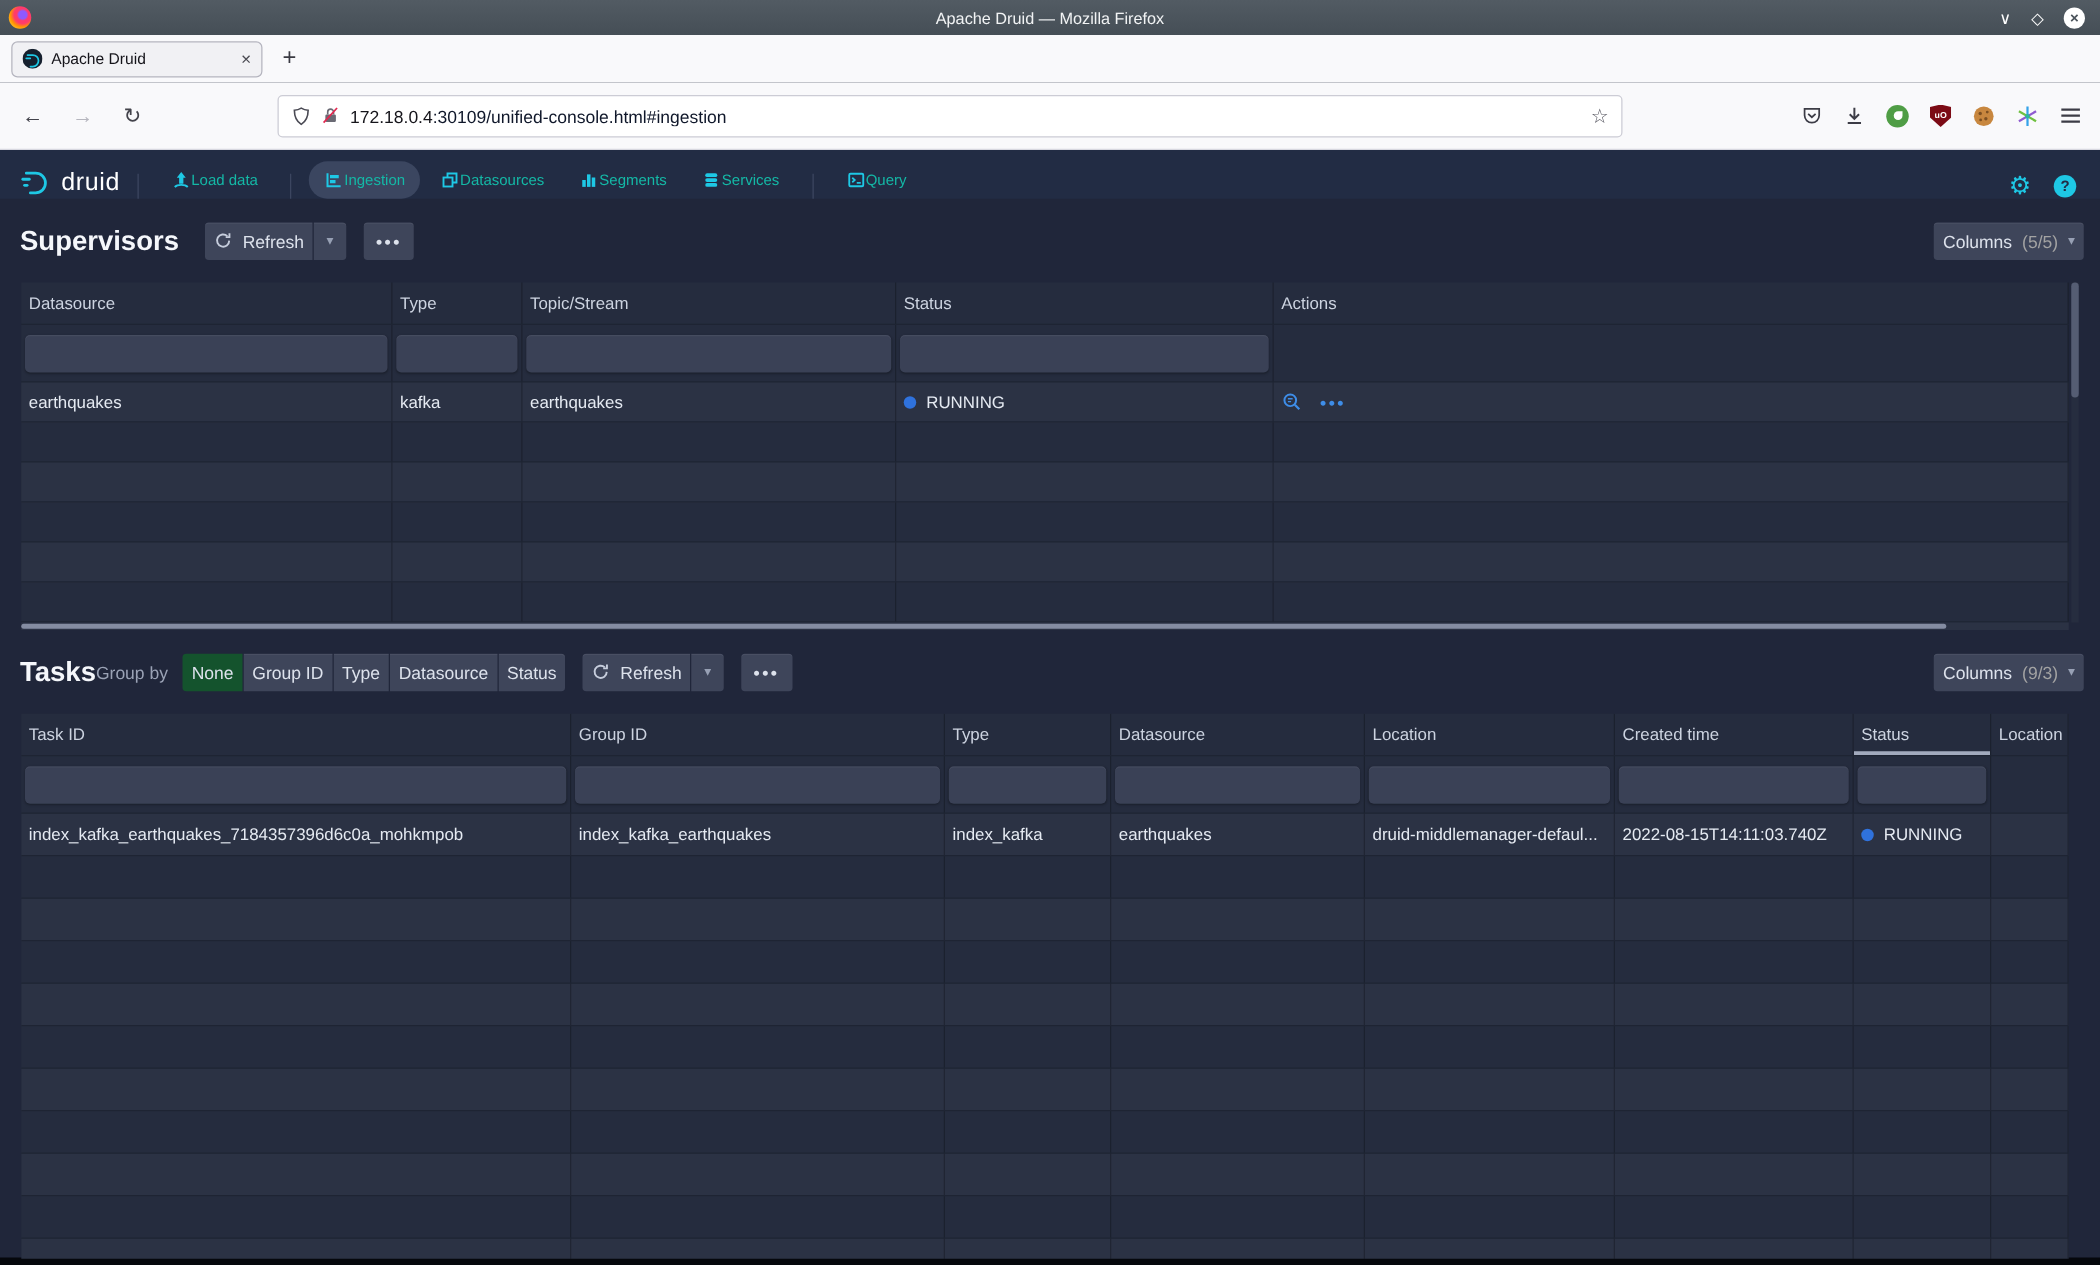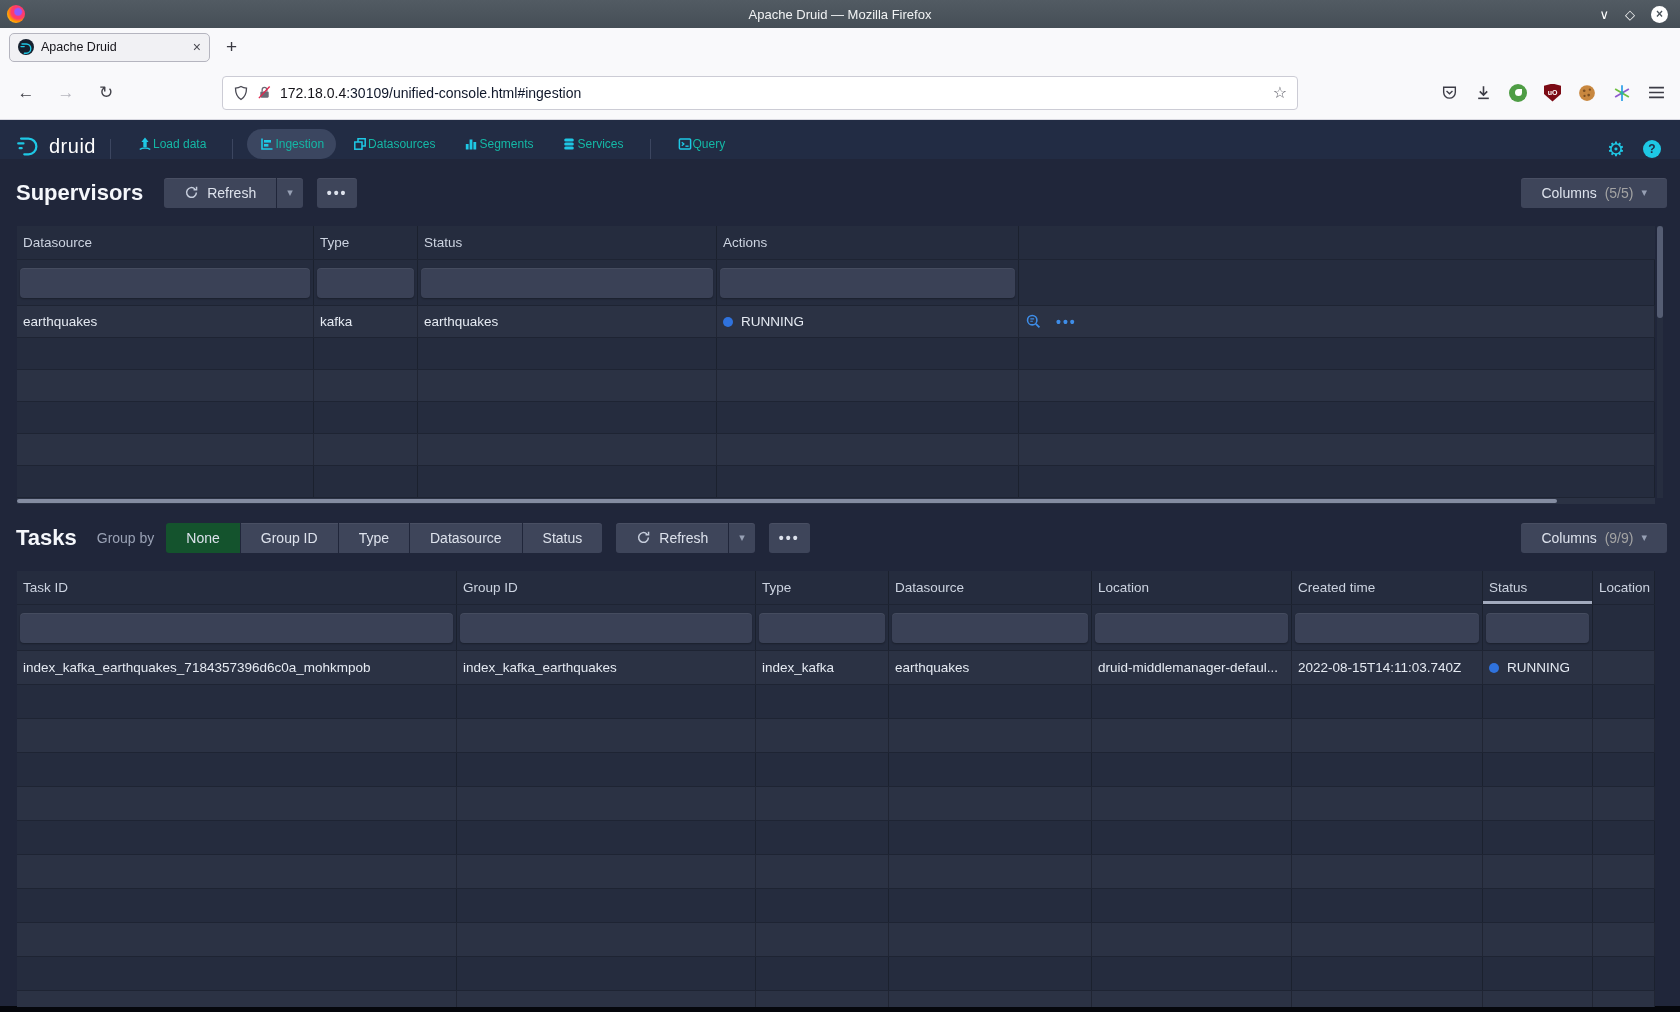--- a/index.html
+++ b/index.html
@@ -42,23 +42,23 @@
   .d-item + .d-item{margin-left:4px}
   .d-item.active{background:#3b4660}
   .d-right{margin-left:auto;display:flex;align-items:center;gap:18px;padding-right:4px}
   .gear{color:#1ec8e5;font-size:20px;line-height:1}
   .help{width:18px;height:18px;border-radius:50%;background:#1ec8e5;color:#222c44;font-weight:bold;font-size:12px;display:flex;align-items:center;justify-content:center}
 
   
   .band{height:67px;display:flex;align-items:center;padding:0 13px 0 16px;flex:none}
   .band h1{font-size:22px;font-weight:600;color:#f5f7fb}
   .sup-title{margin-right:21px}
-  .tasks-title{margin-right:20px}
+  .tasks-title{}
   .groupby-label{color:#9aa2b5;font-size:14px;margin-right:12px}
-  .btn{height:30px;background:#3e455a;border:none;border-radius:3px;color:#dde2ec;font-size:14px;display:inline-flex;align-items:center;padding:0 20px;gap:8px;box-shadow:inset 0 1px 0 rgba(255,255,255,.06);font-family:"Liberation Sans",sans-serif}
+  .btn{height:30px;background:#3e455a;border:none;border-radius:3px;color:#dde2ec;font-size:14px;display:inline-flex;align-items:center;padding:0 7px;gap:8px;box-shadow:inset 0 1px 0 rgba(255,255,255,.06);font-family:"Liberation Sans",sans-serif}
   .btn .cnt{color:#a3a3a3}
   .btn .caret{color:#97a0b4;font-size:11px}
   .bgroup{display:flex;gap:1px}
   .bgroup .btn{border-radius:0}
   .bgroup .btn:first-child{border-radius:3px 0 0 3px}
   .bgroup .btn:last-child{border-radius:0 3px 3px 0}
   .bgroup .btn.active{background:#14532d;box-shadow:none}
   .btn.caret-btn{padding:0 10px}
   .btn.more-btn{margin-left:14px;padding:0 10px;letter-spacing:2px;font-weight:bold}
   .ml{margin-left:14px}
@@ -250,20 +250,21 @@
       <span>Columns</span>
       <span class="cnt">(5/5)</span>
       <span class="caret">▾</span>
     </button>
   </div>
 
   <div class="tbl sup-tbl">
     <div class="trow thead sup-grid">
       <div class="tcell">Datasource</div>
       <div class="tcell">Type</div>
+      <div class="tcell">Topic/Stream</div>
       <div class="tcell">Status</div>
       <div class="tcell">Actions</div>
     </div>
     <div class="trow tfilter sup-grid">
       <div class="tcell">
           <input style="">
         </div>
       <div class="tcell">
           <input style="">
         </div>
@@ -355,21 +356,21 @@
         </svg>
         <span>Refresh</span>
       </button>
       <button class="btn caret-btn">
           <span class="caret">▾</span>
         </button>
     </div>
     <button class="btn more-btn">•••</button>
     <button class="btn mla">
       <span>Columns</span>
-      <span class="cnt">(9/9)</span>
+      <span class="cnt">(9/3)</span>
       <span class="caret">▾</span>
     </button>
   </div>
 
   <div class="tbl task-tbl">
     <div class="trow thead task-grid">
       <div class="tcell">Task ID</div>
       <div class="tcell">Group ID</div>
       <div class="tcell">Type</div>
       <div class="tcell">Datasource</div>

